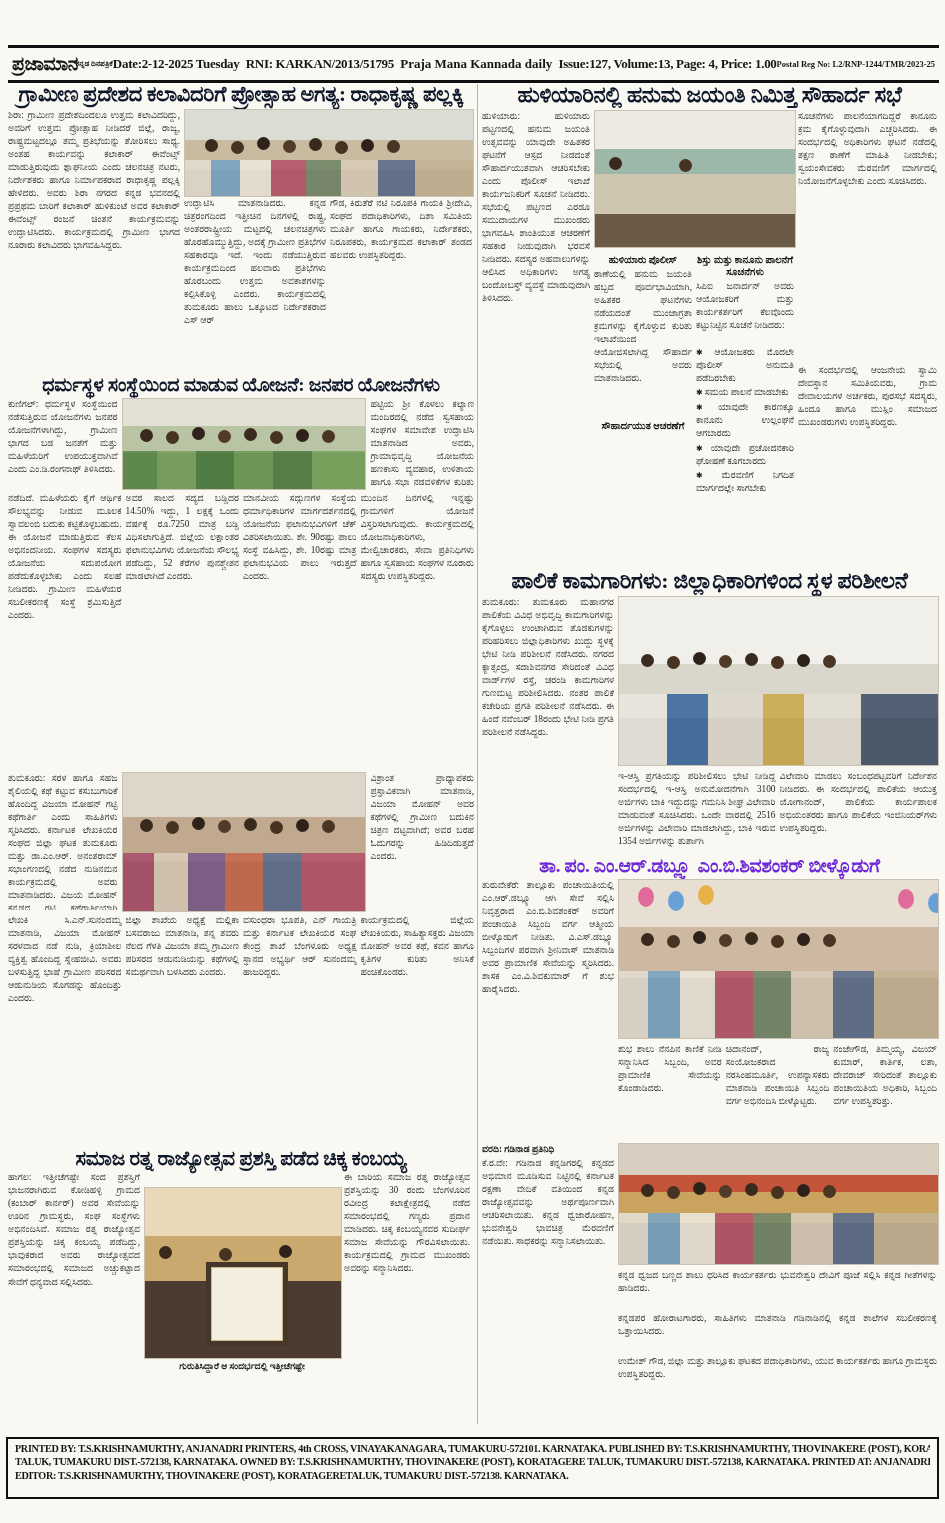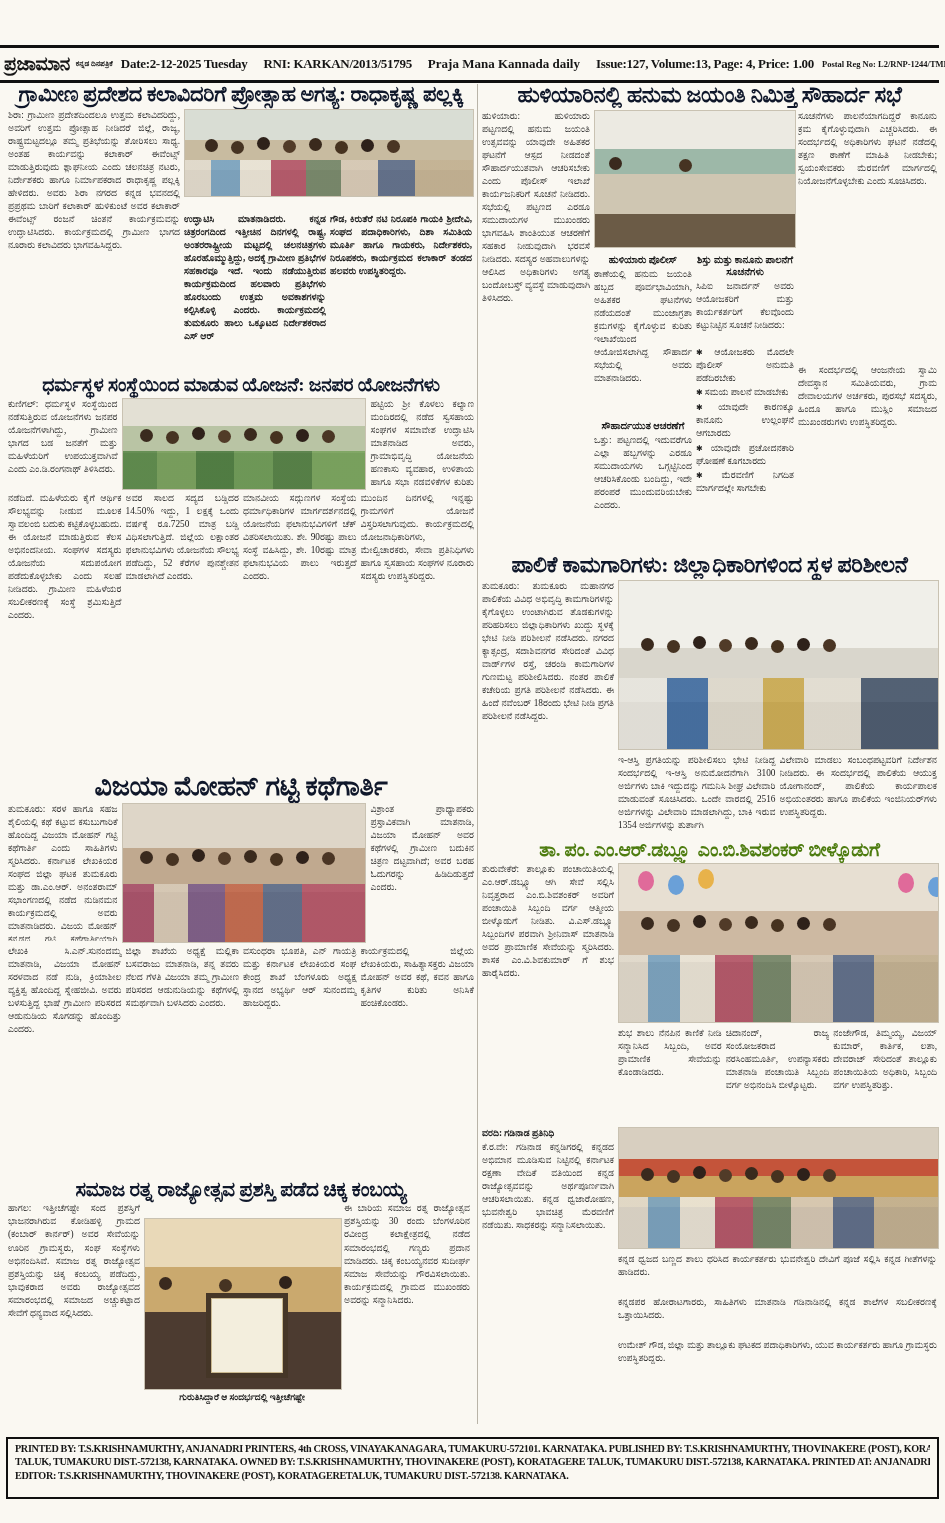--- a/index.html
+++ b/index.html
@@ -1,35 +1,35 @@
 <!DOCTYPE html>
 <html><head>
 <meta charset="utf-8">
 <style>
   html,body{margin:0;padding:0;background:#9a9a9a;}
   .page{position:relative;width:945px;height:1523px;background:#faf8f2;margin:0 auto;
         font-family:"Liberation Serif",serif;color:#161616;overflow:hidden;}
   
-  .masthead{position:absolute;left:0;right:6px;top:45px;height:32px;
+  .masthead{position:absolute;left:8px;right:6px;top:45px;height:32px;
             border-top:3px solid #101010;border-bottom:3px solid #101010;
-            display:flex;align-items:center;gap:8px;padding:0 4px;white-space:nowrap;}
+            display:flex;align-items:center;padding:0 4px;white-space:nowrap;}
   .mh-logo{font-size:19px;font-weight:bold;letter-spacing:-.5px;}
   .mh-tag{font-size:7.5px;font-weight:bold;margin-left:-2px;}
   .mh-date,.mh-rni,.mh-issue{font-size:13px;font-weight:bold;letter-spacing:-.3px;}
   .mh-name{font-size:13px;font-weight:bold;}
   .mh-postal{font-size:8.5px;font-weight:bold;}
   .mh-sp{flex:1;}
   
   .content{position:absolute;top:84px;left:8px;right:8px;height:1348px;}
   .half-left{position:absolute;left:0;top:0;width:466px;}
   .half-right{position:absolute;left:474px;top:0;width:455px;}
   .vdiv{position:absolute;left:469px;top:0;height:1340px;width:1px;background:#b9b4a8;}
   .hl{font-weight:bold;text-align:center;line-height:1.04;margin:0 0 3px 0;letter-spacing:-.3px;}
   .hl-red{color:#0f172a;}
-  .hl-black{color:#4d7c0f;}
+  .hl-black{color:#6d28d9;}
   .row{display:flex;gap:4px;}
   .col{font-size:9.3px;line-height:1.4;text-align:justify;overflow:hidden;color:#1c1c1c;
        word-break:break-word;}
   .subhead{font-weight:bold;text-align:center;font-size:9.8px;margin:2px 0;}
   .lead-bold{font-weight:bold;}
   .bullet{font-size:9.3px;line-height:1.38;text-align:justify;overflow:hidden;margin-top:2px;}
   .bullet::before{content:"✱ ";font-size:8px;color:#222;}
   .caption{font-size:9px;font-weight:bold;text-align:center;overflow:hidden;}
   
   .ph{position:relative;overflow:hidden;border:1px solid #c9c2b2;background:#cfc7b6;}
@@ -89,21 +89,21 @@
 
       <div>
         <div class="hl hl-red" style="font-size:21px;">ಗ್ರಾಮೀಣ ಪ್ರದೇಶದ ಕಲಾವಿದರಿಗೆ ಪ್ರೋತ್ಸಾಹ ಅಗತ್ಯ: ರಾಧಾಕೃಷ್ಣ ಪಲ್ಲಕ್ಕಿ</div>
         <div class="row" style="height:258px;">
           <div class="col" style="width:172px;height:258px;">ಶಿರಾ: ಗ್ರಾಮೀಣ ಪ್ರದೇಶದಿಂದಲೂ ಉತ್ತಮ ಕಲಾವಿದರಿದ್ದು, ಅವರಿಗೆ ಉತ್ತಮ ಪ್ರೋತ್ಸಾಹ ನೀಡಿದರೆ ಜಿಲ್ಲೆ, ರಾಜ್ಯ, ರಾಷ್ಟ್ರಮಟ್ಟದಲ್ಲೂ ತಮ್ಮ ಪ್ರತಿಭೆಯನ್ನು ತೋರಿಸಲು ಸಾಧ್ಯ. ಅಂತಹ ಕಾರ್ಯವನ್ನು ಕಲಾಕಾರ್ ಈವೆಂಟ್ಸ್ ಮಾಡುತ್ತಿರುವುದು ಶ್ಲಾಘನೀಯ ಎಂದು ಚಲನಚಿತ್ರ ನಟರು, ನಿರ್ದೇಶಕರು ಹಾಗೂ ನಿರ್ಮಾಪಕರಾದ ರಾಧಾಕೃಷ್ಣ ಪಲ್ಲಕ್ಕಿ ಹೇಳಿದರು. ಅವರು ಶಿರಾ ನಗರದ ಕನ್ನಡ ಭವನದಲ್ಲಿ ಪ್ರಪ್ರಥಮ ಬಾರಿಗೆ ಕಲಾಕಾರ್ ಹುಳಿಕುಂಟೆ ಅವರ ಕಲಾಕಾರ್ ಈವೆಂಟ್ಸ್ ರಂಜನೆ ಚಿಂತನೆ ಕಾರ್ಯಕ್ರಮವನ್ನು ಉದ್ಘಾಟಿಸಿದರು. ಕಾರ್ಯಕ್ರಮದಲ್ಲಿ ಗ್ರಾಮೀಣ ಭಾಗದ ನೂರಾರು ಕಲಾವಿದರು ಭಾಗವಹಿಸಿದ್ದರು.</div>
           <div style="width:288px;">
             <div class="ph ph-l1" style="width:288px;height:86px;">
               <div class="heads"></div>
               <div class="torsos"></div>
             </div>
-            <div class="row" style="margin-top:16px;height:168px;font-weight:bold;">
+            <div class="row" style="margin-top:0;height:168px;">
               <div class="col" style="flex:1;height:168px;">ಉದ್ಘಾಟಿಸಿ ಮಾತನಾಡಿದರು. ಕನ್ನಡ ಚಿತ್ರರಂಗದಿಂದ ಇತ್ತೀಚಿನ ದಿನಗಳಲ್ಲಿ ರಾಷ್ಟ್ರ, ಅಂತರರಾಷ್ಟ್ರೀಯ ಮಟ್ಟದಲ್ಲಿ ಚಲನಚಿತ್ರಗಳು ಹೊರಹೊಮ್ಮುತ್ತಿದ್ದು, ಅದಕ್ಕೆ ಗ್ರಾಮೀಣ ಪ್ರತಿಭೆಗಳ ಸಹಕಾರವೂ ಇದೆ. ಇಂದು ನಡೆಯುತ್ತಿರುವ ಕಾರ್ಯಕ್ರಮದಿಂದ ಹಲವಾರು ಪ್ರತಿಭೆಗಳು ಹೊರಬಂದು ಉತ್ತಮ ಅವಕಾಶಗಳನ್ನು ಕಲ್ಪಿಸಿಕೊಳ್ಳಿ ಎಂದರು. ಕಾರ್ಯಕ್ರಮದಲ್ಲಿ ತುಮಕೂರು ಹಾಲು ಒಕ್ಕೂಟದ ನಿರ್ದೇಶಕರಾದ ಎಸ್ ಆರ್</div>
               <div class="col" style="flex:1;height:168px;">ಗೌಡ, ಕಿರುತೆರೆ ನಟಿ ನಿರೂಪಕಿ ಗಾಯಕಿ ಶ್ರೀದೇವಿ, ಸಂಘದ ಪದಾಧಿಕಾರಿಗಳು, ದಿಶಾ ಸಮಿತಿಯ ಮೂರ್ತಿ ಹಾಗೂ ಗಾಯಕರು, ನಿರ್ದೇಶಕರು, ನಿರೂಪಕರು, ಕಾರ್ಯಕ್ರಮದ ಕಲಾಕಾರ್ ತಂಡದ ಹಲವರು ಉಪಸ್ಥಿತರಿದ್ದರು.</div>
             </div>
           </div>
         </div>
       </div>
 
       <div style="margin-top:8px;">
         <div class="hl hl-red" style="font-size:19px;">ಧರ್ಮಸ್ಥಳ ಸಂಸ್ಥೆಯಿಂದ ಮಾಡುವ ಯೋಜನೆ: ಜನಪರ ಯೋಜನೆಗಳು</div>
         <div class="row" style="height:90px;">
@@ -116,21 +116,20 @@
         </div>
         <div class="row" style="margin-top:4px;height:272px;">
           <div class="col" style="flex:1;height:272px;">ನಡೆದಿದೆ. ಮಹಿಳೆಯರು ಕೈಗೆ ಆರ್ಥಿಕ ಸೌಲಭ್ಯವನ್ನು ನೀಡುವ ಮೂಲಕ ಸ್ವಾವಲಂಬಿ ಬದುಕು ಕಟ್ಟಿಕೊಳ್ಳಬಹುದು. ಈ ಯೋಜನೆ ಮಾಡುತ್ತಿರುವ ಕೆಲಸ ಅಭಿನಂದನೀಯ. ಸಂಘಗಳ ಸದಸ್ಯರು ಯೋಜನೆಯ ಸದುಪಯೋಗ ಪಡೆದುಕೊಳ್ಳಬೇಕು ಎಂದು ಸಲಹೆ ನೀಡಿದರು. ಗ್ರಾಮೀಣ ಮಹಿಳೆಯರ ಸಬಲೀಕರಣಕ್ಕೆ ಸಂಸ್ಥೆ ಶ್ರಮಿಸುತ್ತಿದೆ ಎಂದರು.</div>
           <div class="col" style="flex:1;height:272px;">ಅವರ ಸಾಲದ ಸದ್ಯದ ಬಡ್ಡಿದರ 14.50% ಇದ್ದು, 1 ಲಕ್ಷಕ್ಕೆ ಒಂದು ವರ್ಷಕ್ಕೆ ರೂ.7250 ಮಾತ್ರ ಬಡ್ಡಿ ವಿಧಿಸಲಾಗುತ್ತಿದೆ. ಜಿಲ್ಲೆಯ ಲಕ್ಷಾಂತರ ಫಲಾನುಭವಿಗಳು ಯೋಜನೆಯ ಸೌಲಭ್ಯ ಪಡೆದಿದ್ದು, 52 ಕೆರೆಗಳ ಪುನಶ್ಚೇತನ ಮಾಡಲಾಗಿದೆ ಎಂದರು.</div>
           <div class="col" style="flex:1;height:272px;">ಮಾನವೀಯ ಸದ್ಗುಣಗಳ ಸಂಸ್ಥೆಯ ಧರ್ಮಾಧಿಕಾರಿಗಳ ಮಾರ್ಗದರ್ಶನದಲ್ಲಿ ಯೋಜನೆಯ ಫಲಾನುಭವಿಗಳಿಗೆ ಚೆಕ್ ವಿತರಿಸಲಾಯಿತು. ಶೇ. 90ರಷ್ಟು ಪಾಲು ಸಂಸ್ಥೆ ವಹಿಸಿದ್ದು, ಶೇ. 10ರಷ್ಟು ಮಾತ್ರ ಫಲಾನುಭವಿಯ ಪಾಲು ಇರುತ್ತದೆ ಎಂದರು.</div>
           <div class="col" style="flex:1;height:272px;">ಮುಂದಿನ ದಿನಗಳಲ್ಲಿ ಇನ್ನಷ್ಟು ಗ್ರಾಮಗಳಿಗೆ ಯೋಜನೆ ವಿಸ್ತರಿಸಲಾಗುವುದು. ಕಾರ್ಯಕ್ರಮದಲ್ಲಿ ಯೋಜನಾಧಿಕಾರಿಗಳು, ಮೇಲ್ವಿಚಾರಕರು, ಸೇವಾ ಪ್ರತಿನಿಧಿಗಳು ಹಾಗೂ ಸ್ವಸಹಾಯ ಸಂಘಗಳ ನೂರಾರು ಸದಸ್ಯರು ಉಪಸ್ಥಿತರಿದ್ದರು.</div>
         </div>
       </div>
 
       <div style="margin-top:8px;">
-        <div class="hl hl-red" style="font-size:27px;">ವಿಜಯಾ ಮೋಹನ್ ಗಟ್ಟಿ ಕಥೆಗಾರ್ತಿ</div>
         <div class="row" style="height:138px;">
           <div class="col" style="width:110px;height:138px;">ತುಮಕೂರು: ಸರಳ ಹಾಗೂ ಸಹಜ ಶೈಲಿಯಲ್ಲಿ ಕಥೆ ಕಟ್ಟುವ ಕಸುಬುಗಾರಿಕೆ ಹೊಂದಿದ್ದ ವಿಜಯಾ ಮೋಹನ್ ಗಟ್ಟಿ ಕಥೆಗಾರ್ತಿ ಎಂದು ಸಾಹಿತಿಗಳು ಸ್ಮರಿಸಿದರು. ಕರ್ನಾಟಕ ಲೇಖಕಿಯರ ಸಂಘದ ಜಿಲ್ಲಾ ಘಟಕ ತುಮಕೂರು ಮತ್ತು ಡಾ.ಎಂ.ಆರ್. ಅನಂತರಾಮ್ ಸಭಾಂಗಣದಲ್ಲಿ ನಡೆದ ನುಡಿನಮನ ಕಾರ್ಯಕ್ರಮದಲ್ಲಿ ಅವರು ಮಾತನಾಡಿದರು. ವಿಜಯ ಮೋಹನ್ ಕನ್ನಡದ ಗಟ್ಟಿ ಕಥೆಗಾರ್ತಿಯಾಗಿ ಮುಂಚೂಣಿಯಲ್ಲಿ ಇದ್ದರು ಎಂದು ಹೇಳಿದರು.</div>
           <div class="ph ph-l3" style="width:244px;height:138px;">
             <div class="heads"></div>
             <div class="torsos"></div>
           </div>
           <div class="col" style="width:104px;height:138px;">ವಿಶ್ರಾಂತ ಪ್ರಾಧ್ಯಾಪಕರು ಪ್ರಸ್ತಾವಿಕವಾಗಿ ಮಾತನಾಡಿ, ವಿಜಯಾ ಮೋಹನ್ ಅವರ ಕಥೆಗಳಲ್ಲಿ ಗ್ರಾಮೀಣ ಬದುಕಿನ ಚಿತ್ರಣ ದಟ್ಟವಾಗಿದೆ; ಅವರ ಬರಹ ಓದುಗರನ್ನು ಹಿಡಿದಿಡುತ್ತದೆ ಎಂದರು.</div>
         </div>
         <div class="row" style="margin-top:4px;height:226px;">
           <div class="col" style="flex:1;height:226px;">ಲೇಖಕಿ ಸಿ.ಎನ್.ಸುನಂದಮ್ಮ ಮಾತನಾಡಿ, ವಿಜಯಾ ಮೋಹನ್ ಸರಳವಾದ ನಡೆ ನುಡಿ, ಕ್ರಿಯಾಶೀಲ ವ್ಯಕ್ತಿತ್ವ ಹೊಂದಿದ್ದ ಸ್ನೇಹಜೀವಿ. ಅವರು ಬಳಸುತ್ತಿದ್ದ ಭಾಷೆ ಗ್ರಾಮೀಣ ಪರಿಸರದ ಆಡುನುಡಿಯ ಸೊಗಡನ್ನು ಹೊಂದಿತ್ತು ಎಂದರು.</div>
@@ -164,41 +163,40 @@
           <div class="col" style="width:108px;height:436px;">ಹುಳಿಯಾರು: ಹುಳಿಯಾರು ಪಟ್ಟಣದಲ್ಲಿ ಹನುಮ ಜಯಂತಿ ಉತ್ಸವವನ್ನು ಯಾವುದೇ ಅಹಿತಕರ ಘಟನೆಗೆ ಆಸ್ಪದ ನೀಡದಂತೆ ಸೌಹಾರ್ದಯುತವಾಗಿ ಆಚರಿಸಬೇಕು ಎಂದು ಪೊಲೀಸ್ ಇಲಾಖೆ ಕಾರ್ಯಜನಿಕರಿಗೆ ಸೂಚನೆ ನೀಡಿದರು. ಸಭೆಯಲ್ಲಿ ಪಟ್ಟಣದ ಎರಡೂ ಸಮುದಾಯಗಳ ಮುಖಂಡರು ಭಾಗವಹಿಸಿ ಶಾಂತಿಯುತ ಆಚರಣೆಗೆ ಸಹಕಾರ ನೀಡುವುದಾಗಿ ಭರವಸೆ ನೀಡಿದರು. ಸದಸ್ಯರ ಅಹವಾಲುಗಳನ್ನು ಆಲಿಸಿದ ಅಧಿಕಾರಿಗಳು ಅಗತ್ಯ ಬಂದೋಬಸ್ತ್ ವ್ಯವಸ್ಥೆ ಮಾಡುವುದಾಗಿ ತಿಳಿಸಿದರು.</div>
           <div style="width:200px;">
             <div class="ph ph-r1" style="width:200px;height:136px;">
               <div class="heads"></div>
             </div>
             <div class="row" style="margin-top:4px;height:296px;">
               <div style="flex:1;overflow:hidden;">
                 <div class="subhead">ಹುಳಿಯಾರು ಪೊಲೀಸ್</div>
                 <div class="col" style="height:150px;">ಠಾಣೆಯಲ್ಲಿ ಹನುಮ ಜಯಂತಿ ಹಬ್ಬದ ಪೂರ್ವಭಾವಿಯಾಗಿ, ಅಹಿತಕರ ಘಟನೆಗಳು ನಡೆಯದಂತೆ ಮುಂಜಾಗ್ರತಾ ಕ್ರಮಗಳನ್ನು ಕೈಗೊಳ್ಳುವ ಕುರಿತು ಇಲಾಖೆಯಿಂದ ಆಯೋಜಿಸಲಾಗಿದ್ದ ಸೌಹಾರ್ದ ಸಭೆಯಲ್ಲಿ ಅವರು ಮಾತನಾಡಿದರು.</div>
                 <div class="subhead">ಸೌಹಾರ್ದಯುತ ಆಚರಣೆಗೆ</div>
-                <div class="col" style="height:104px;">ಒತ್ತು: ಪಟ್ಟಣದಲ್ಲಿ ಇದುವರೆಗೂ ಎಲ್ಲಾ ಹಬ್ಬಗಳನ್ನು ಎರಡೂ ಸಮುದಾಯಗಳು ಒಗ್ಗಟ್ಟಿನಿಂದ ಆಚರಿಸಿಕೊಂಡು ಬಂದಿದ್ದು, ಇದೇ ಪರಂಪರೆ ಮುಂದುವರಿಯಬೇಕು ಎಂದರು.</div>
               </div>
               <div style="flex:1;overflow:hidden;">
                 <div class="subhead">ಶಿಸ್ತು ಮತ್ತು ಕಾನೂನು ಪಾಲನೆಗೆ ಸೂಚನೆಗಳು</div>
                 <div class="col" style="height:64px;">ಸಿಪಿಐ ಜನಾರ್ದನ್ ಅವರು ಆಯೋಜಕರಿಗೆ ಮತ್ತು ಕಾರ್ಯಕರ್ತರಿಗೆ ಕೆಲವೊಂದು ಕಟ್ಟುನಿಟ್ಟಿನ ಸೂಚನೆ ನೀಡಿದರು:</div>
                 <div class="bullet">ಆಯೋಜಕರು ಮೊದಲೇ ಪೊಲೀಸ್ ಅನುಮತಿ ಪಡೆದಿರಬೇಕು</div>
                 <div class="bullet">ಸಮಯ ಪಾಲನೆ ಮಾಡಬೇಕು</div>
                 <div class="bullet">ಯಾವುದೇ ಕಾರಣಕ್ಕೂ ಕಾನೂನು ಉಲ್ಲಂಘನೆ ಆಗಬಾರದು</div>
                 <div class="bullet">ಯಾವುದೇ ಪ್ರಚೋದನಕಾರಿ ಘೋಷಣೆ ಕೂಗಬಾರದು</div>
                 <div class="bullet">ಮೆರವಣಿಗೆ ನಿಗದಿತ ಮಾರ್ಗದಲ್ಲೇ ಸಾಗಬೇಕು</div>
               </div>
             </div>
           </div>
           <div style="width:139px;overflow:hidden;">
             <div class="col" style="height:250px;">ಸೂಚನೆಗಳು ಪಾಲನೆಯಾಗದಿದ್ದರೆ ಕಾನೂನು ಕ್ರಮ ಕೈಗೊಳ್ಳುವುದಾಗಿ ಎಚ್ಚರಿಸಿದರು. ಈ ಸಂದರ್ಭದಲ್ಲಿ ಅಧಿಕಾರಿಗಳು ಘಟನೆ ನಡೆದಲ್ಲಿ ತಕ್ಷಣ ಠಾಣೆಗೆ ಮಾಹಿತಿ ನೀಡಬೇಕು; ಸ್ವಯಂಸೇವಕರು ಮೆರವಣಿಗೆ ಮಾರ್ಗದಲ್ಲಿ ನಿಯೋಜನೆಗೊಳ್ಳಬೇಕು ಎಂದು ಸೂಚಿಸಿದರು.</div>
             <div class="col" style="height:182px;margin-top:4px;">ಈ ಸಂದರ್ಭದಲ್ಲಿ ಆಂಜನೇಯ ಸ್ವಾಮಿ ದೇವಸ್ಥಾನ ಸಮಿತಿಯವರು, ಗ್ರಾಮ ದೇವಾಲಯಗಳ ಅರ್ಚಕರು, ಪುರಸಭೆ ಸದಸ್ಯರು, ಹಿಂದೂ ಹಾಗೂ ಮುಸ್ಲಿಂ ಸಮಾಜದ ಮುಖಂಡರುಗಳು ಉಪಸ್ಥಿತರಿದ್ದರು.</div>
           </div>
         </div>
       </div>
 
-      <div style="margin-top:8px;">
+      <div style="margin-top:24px;">
         <div class="hl hl-red" style="font-size:22px;">ಪಾಲಿಕೆ ಕಾಮಗಾರಿಗಳು: ಜಿಲ್ಲಾಧಿಕಾರಿಗಳಿಂದ ಸ್ಥಳ ಪರಿಶೀಲನೆ</div>
         <div class="row" style="height:252px;">
           <div class="col" style="width:132px;height:252px;">ತುಮಕೂರು: ತುಮಕೂರು ಮಹಾನಗರ ಪಾಲಿಕೆಯ ವಿವಿಧ ಅಭಿವೃದ್ಧಿ ಕಾಮಗಾರಿಗಳನ್ನು ಕೈಗೊಳ್ಳಲು ಉಂಟಾಗಿರುವ ತೊಡಕುಗಳನ್ನು ಪರಿಹರಿಸಲು ಜಿಲ್ಲಾಧಿಕಾರಿಗಳು ಖುದ್ದು ಸ್ಥಳಕ್ಕೆ ಭೇಟಿ ನೀಡಿ ಪರಿಶೀಲನೆ ನಡೆಸಿದರು. ನಗರದ ಕ್ಯಾತ್ಸಂದ್ರ, ಸದಾಶಿವನಗರ ಸೇರಿದಂತೆ ವಿವಿಧ ವಾರ್ಡ್‌ಗಳ ರಸ್ತೆ, ಚರಂಡಿ ಕಾಮಗಾರಿಗಳ ಗುಣಮಟ್ಟ ಪರಿಶೀಲಿಸಿದರು. ನಂತರ ಪಾಲಿಕೆ ಕಚೇರಿಯ ಪ್ರಗತಿ ಪರಿಶೀಲನೆ ನಡೆಸಿದರು. ಈ ಹಿಂದೆ ನವೆಂಬರ್ 18ರಂದು ಭೇಟಿ ನೀಡಿ ಪ್ರಗತಿ ಪರಿಶೀಲನೆ ನಡೆಸಿದ್ದರು.</div>
           <div style="width:319px;">
             <div class="ph ph-r2" style="width:319px;height:168px;">
               <div class="heads"></div>
               <div class="torsos"></div>
             </div>
             <div class="row" style="margin-top:4px;height:80px;">
               <div class="col" style="flex:1;height:80px;">ಇ-ಆಸ್ತಿ ಪ್ರಗತಿಯನ್ನು ಪರಿಶೀಲಿಸಲು ಭೇಟಿ ನೀಡಿದ್ದ ಸಂದರ್ಭದಲ್ಲಿ ಇ-ಆಸ್ತಿ ಅನುಮೋದನೆಗಾಗಿ 3100 ಅರ್ಜಿಗಳು ಬಾಕಿ ಇದ್ದುದನ್ನು ಗಮನಿಸಿ ಶೀಘ್ರ ವಿಲೇವಾರಿ ಮಾಡುವಂತೆ ಸೂಚಿಸಿದರು. ಒಂದೇ ವಾರದಲ್ಲಿ 2516 ಅರ್ಜಿಗಳನ್ನು ವಿಲೇವಾರಿ ಮಾಡಲಾಗಿದ್ದು, ಬಾಕಿ ಇರುವ 1354 ಅರ್ಜಿಗಳನ್ನು ತುರ್ತಾಗಿ</div>

